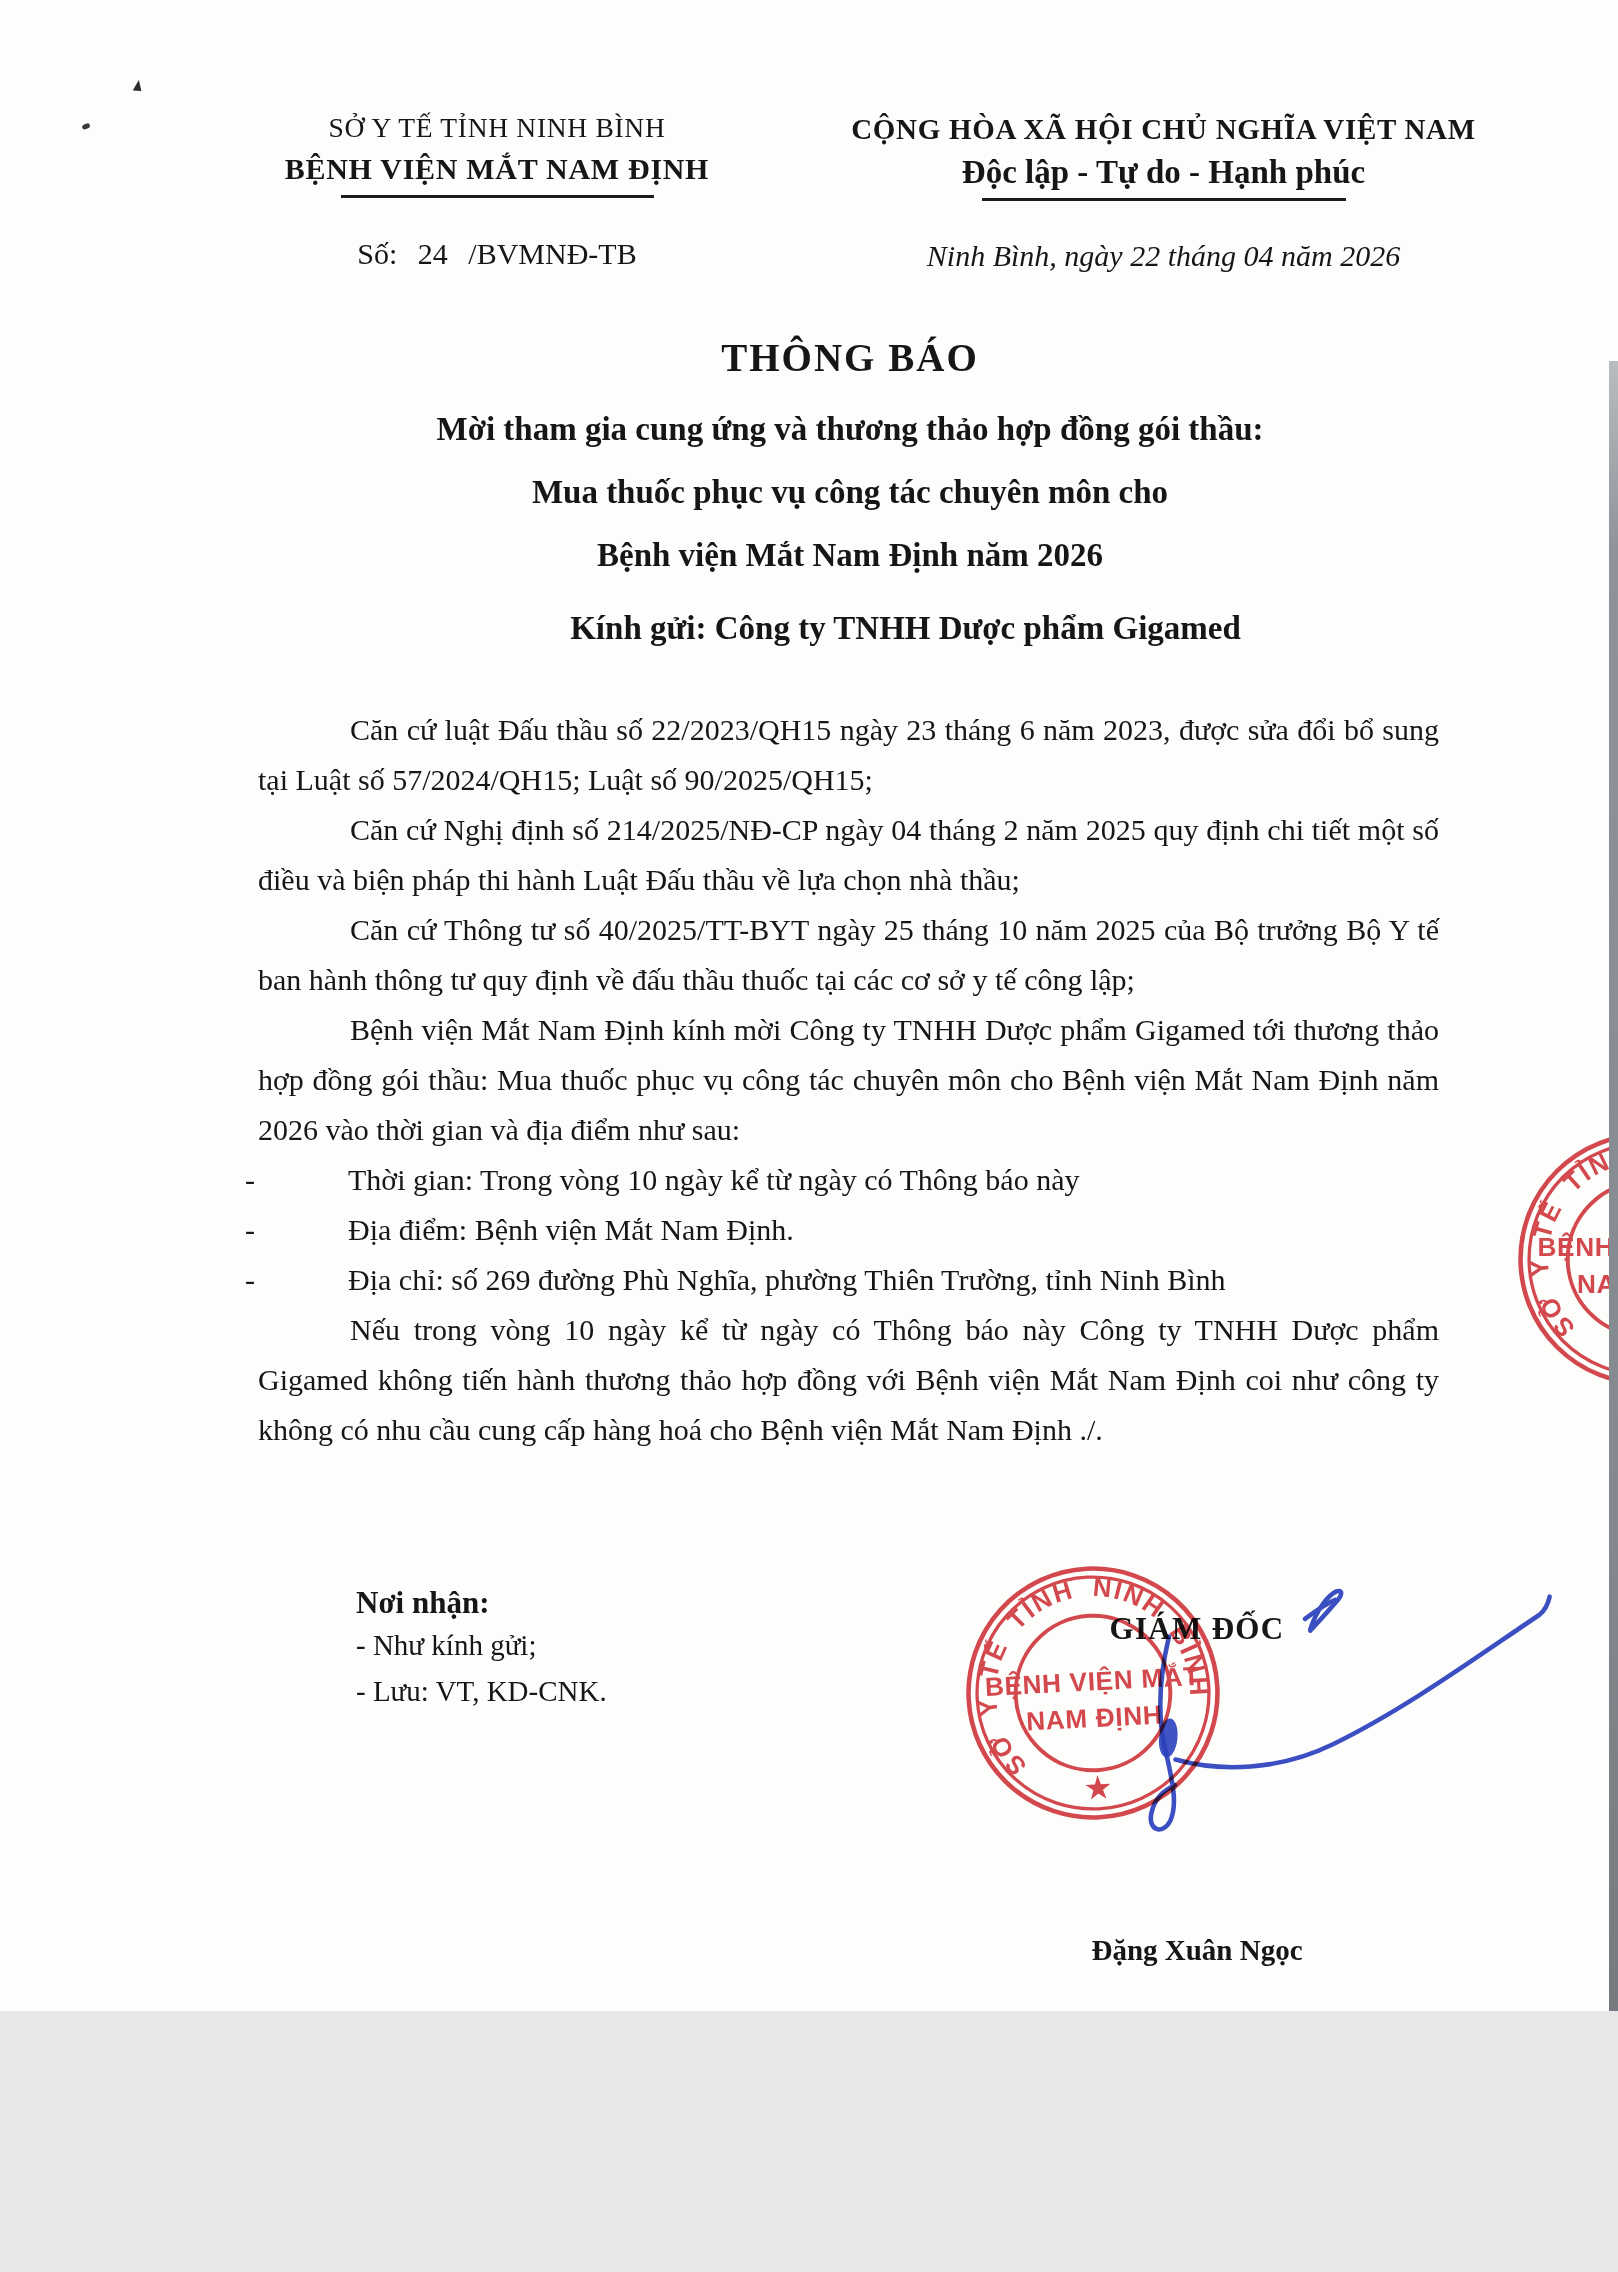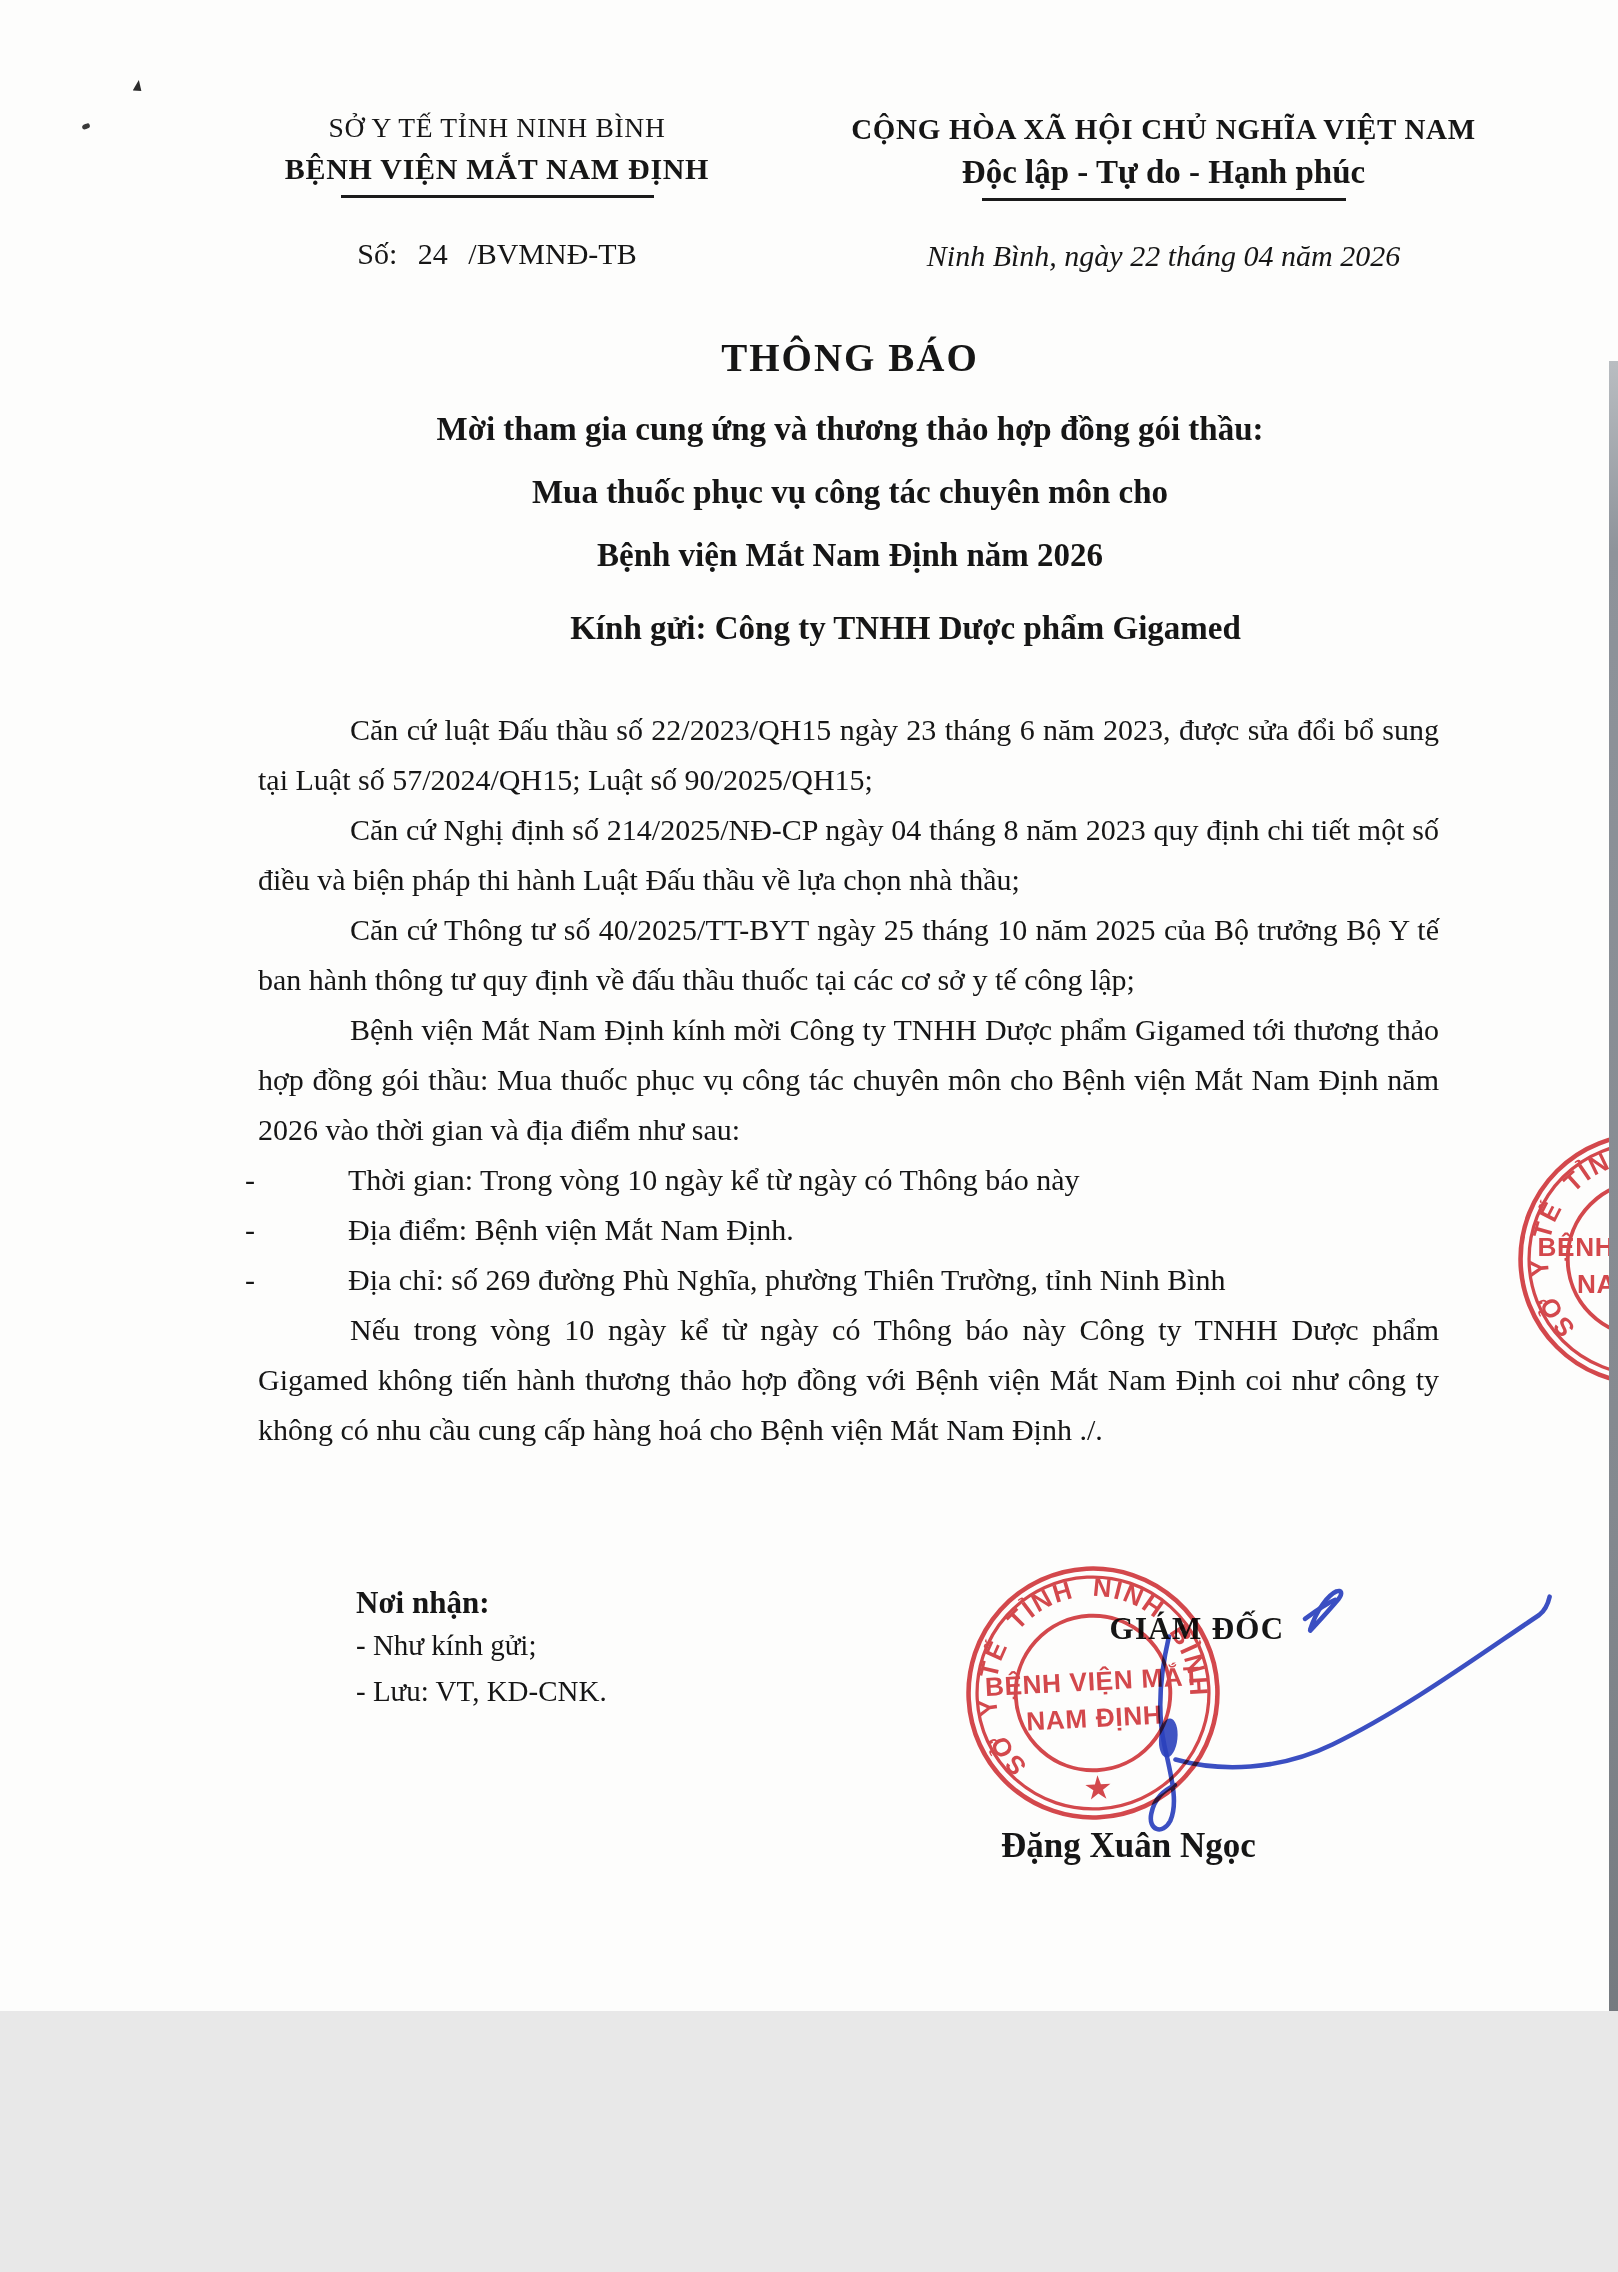--- a/index.html
+++ b/index.html
@@ -36,22 +36,22 @@
   .body-text p { margin:0; text-indent:92px; }
   .bullet-row { position:relative; padding-left:90px; text-indent:0 !important; }
   .bullet-row .dash { position:absolute; left:-13px; top:0; }
 
   
   .footer-left { position:absolute; left:356px; top:1584px; z-index:1; }
   .recipients-heading { font-size:31px; font-weight:bold; line-height:38px; }
   .recipient-item { font-size:29px; line-height:46px; }
   .signer-title { position:absolute; left:1001px; top:1611px; width:392px; text-align:center;
                   font-size:31px; font-weight:bold; letter-spacing:1.3px; z-index:1; }
-  .signer-name { position:absolute; left:1001px; top:1826px; width:392px; text-align:left;
-                 font-size:35px; font-weight:bold; z-index:1; }
+  .signer-name { position:absolute; left:1001px; top:1934px; width:392px; text-align:center;
+                 font-size:29px; font-weight:bold; z-index:1; }
 
   
   .stamp { position:absolute; z-index:3; mix-blend-mode:multiply; opacity:.92; }
   .stamp-main { left:962px; top:1562px; transform:rotate(-3deg); }
   .stamp-partial { left:1514px; top:1128px; }
   .signature-svg { position:absolute; left:0; top:0; z-index:4; mix-blend-mode:multiply;
                    pointer-events:none; }
 
   
   .edge-strip { position:absolute; right:0; top:361px; width:9.8px; height:1912px; z-index:5;
@@ -87,21 +87,21 @@
   <div class="doc-title">THÔNG BÁO</div>
   <div class="doc-subtitle">
     <div>Mời tham gia cung ứng và thương thảo hợp đồng gói thầu:</div>
     <div>Mua thuốc phục vụ công tác chuyên môn cho</div>
     <div>Bệnh viện Mắt Nam Định năm 2026</div>
   </div>
   <div class="recipient-line">Kính gửi: Công ty TNHH Dược phẩm Gigamed</div>
 
   <div class="body-text">
     <p>Căn cứ luật Đấu thầu số 22/2023/QH15 ngày 23 tháng 6 năm 2023, được sửa đổi bổ sung tại Luật số 57/2024/QH15; Luật số 90/2025/QH15;</p>
-    <p>Căn cứ Nghị định số 214/2025/NĐ-CP ngày 04 tháng 8 năm 2023 quy định chi tiết một số điều và biện pháp thi hành Luật Đấu thầu về lựa chọn nhà thầu;</p>
+    <p>Căn cứ Nghị định số 214/2025/NĐ-CP ngày 04 tháng 2 năm 2025 quy định chi tiết một số điều và biện pháp thi hành Luật Đấu thầu về lựa chọn nhà thầu;</p>
     <p>Căn cứ Thông tư số 40/2025/TT-BYT ngày 25 tháng 10 năm 2025 của Bộ trưởng Bộ Y tế ban hành thông tư quy định về đấu thầu thuốc tại các cơ sở y tế công lập;</p>
     <p>Bệnh viện Mắt Nam Định kính mời Công ty TNHH Dược phẩm Gigamed tới thương thảo hợp đồng gói thầu: Mua thuốc phục vụ công tác chuyên môn cho Bệnh viện Mắt Nam Định năm 2026 vào thời gian và địa điểm như sau:</p>
     <p class="bullet-row">
       <span class="dash">-</span>
       <span>Thời gian: Trong vòng 10 ngày kể từ ngày có Thông báo này</span>
     </p>
     <p class="bullet-row">
       <span class="dash">-</span>
       <span>Địa điểm: Bệnh viện Mắt Nam Định.</span>
     </p>

